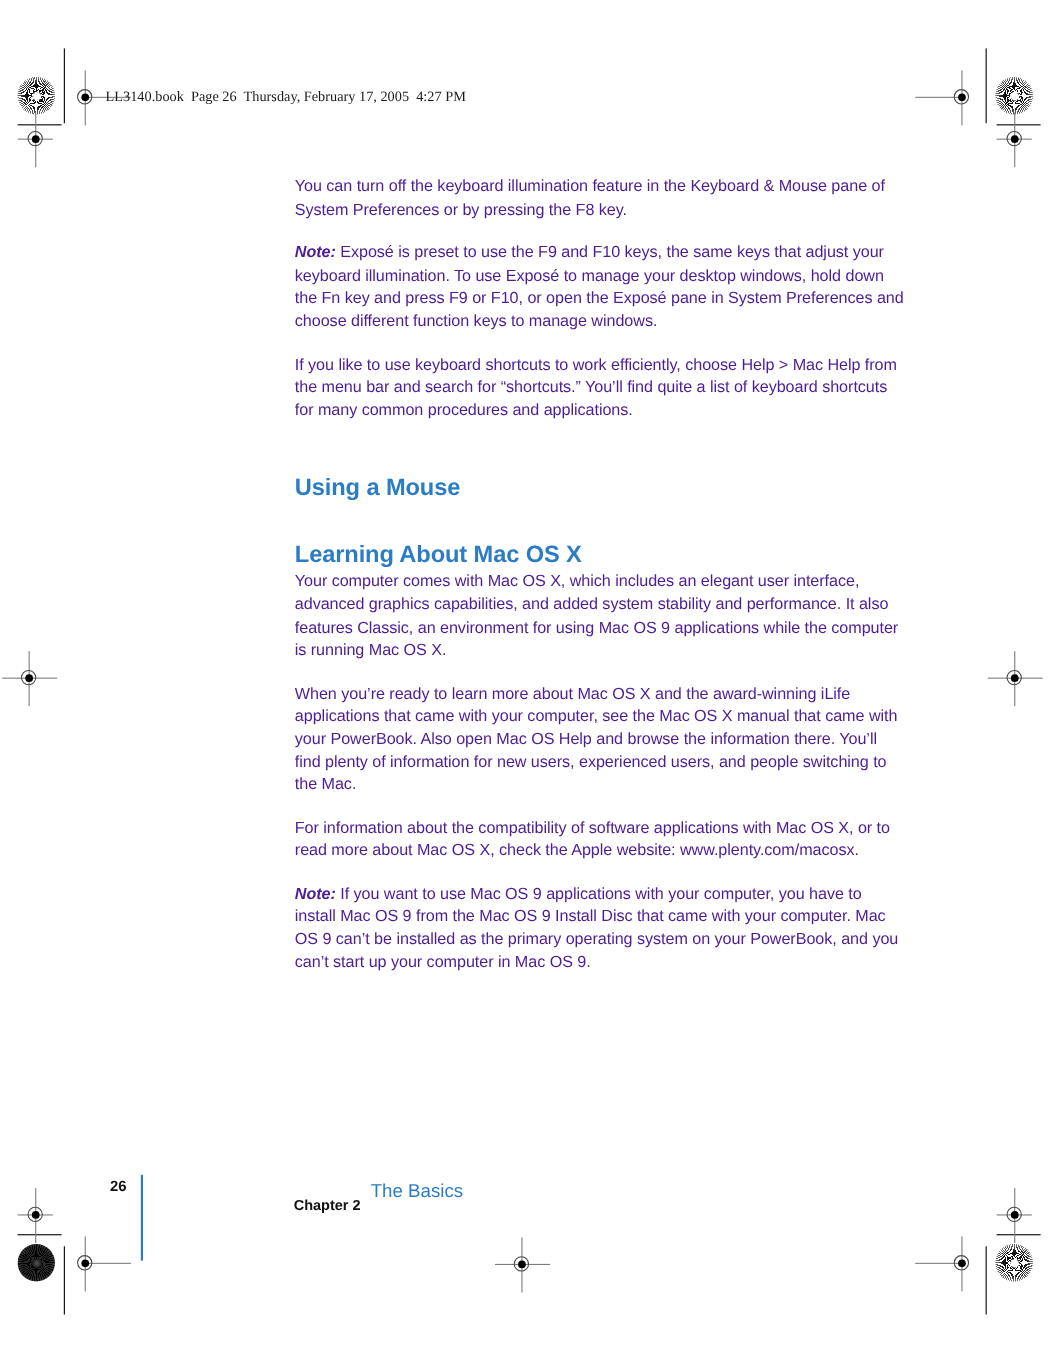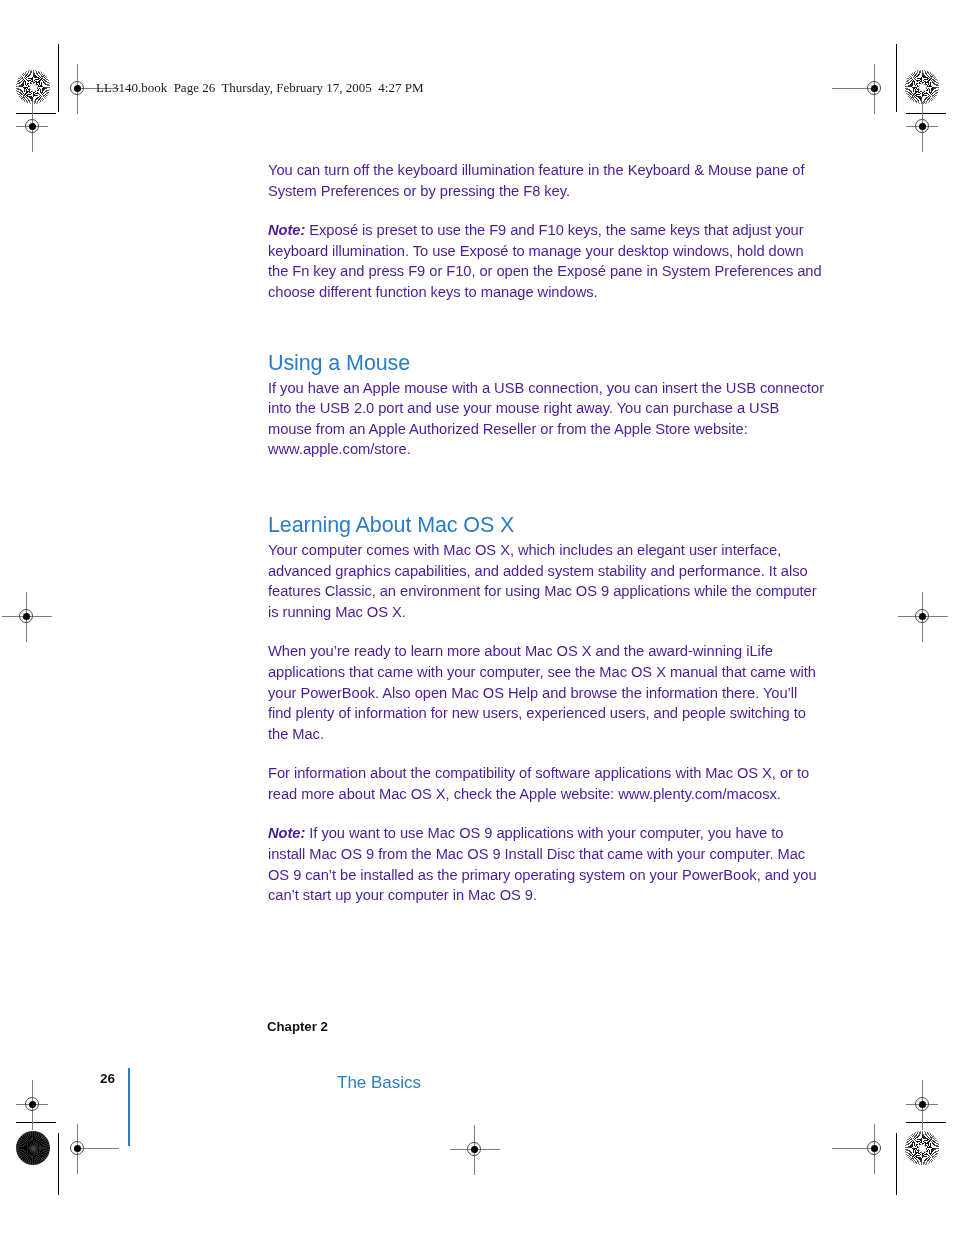--- a/index.html
+++ b/index.html
@@ -121,21 +121,21 @@
   }
   p.body.tight { margin-bottom: 0; }
   .note-label {
     font-weight: bold;
     font-style: italic;
     text-align: center;
   }
   h2.sec {
     margin: 0 0 2px 0;
     font-size: 21.5px;
-    font-weight: normal;
+    font-weight: bold;
     line-height: 26px;
     color: #2b7cc4;
     letter-spacing: -0.1px;
   }
   .gap-before-head { height: 28px; }
   .gap-before-head2 { height: 33px; }
   .pagenum {
     position: absolute;
     left: 100px;
     top: 1071px;
@@ -148,21 +148,21 @@
     position: absolute;
     left: 128px;
     top: 1068px;
     width: 1.6px;
     height: 78px;
     background: #2b7cc4;
   }
   .foot-chapter {
     position: absolute;
     left: 267px;
-    top: 1019px;
+    top: 1088px;
     font-size: 13.2px;
     font-weight: bold;
     color: #111;
     white-space: pre;
   }
   .foot-title {
     position: absolute;
     left: 337px;
     top: 1073px;
     font-size: 17px;
@@ -270,26 +270,26 @@
   </div>
 
   <div class="run-head" style="left:96px; top:80px;">LL3140.book  Page 26  Thursday, February 17, 2005  4:27 PM</div>
 
   <div class="col">
 
     <p class="body">You can turn off the keyboard illumination feature in the Keyboard &amp; Mouse pane of System Preferences or by pressing the F8 key.</p>
 
     <p class="body"><span class="note-label">Note:</span><span> Exposé is preset to use the F9 and F10 keys, the same keys that adjust your keyboard illumination. To use Exposé to manage your desktop windows, hold down the Fn key and press F9 or F10, or open the Exposé pane in System Preferences and choose different function keys to manage windows.</span></p>
 
+    <p class="body">If you like to use keyboard shortcuts to work efficiently, choose Help &gt; Mac Help from the menu bar and search for “shortcuts.” You’ll find quite a list of keyboard shortcuts for many common procedures and applications.</p>
 
     <div class="gap-before-head"></div>
 
     <h2 class="sec">Using a Mouse</h2>
 
-    <p class="body">If you have an Apple mouse with a USB connection, you can insert the USB connector into the USB 2.0 port and use your mouse right away. You can purchase a USB mouse from an Apple Authorized Reseller or from the Apple Store website: www.apple.com/store.</p>
 
     <div class="gap-before-head2"></div>
 
     <h2 class="sec">Learning About Mac OS X</h2>
 
     <p class="body">Your computer comes with Mac OS X, which includes an elegant user interface, advanced graphics capabilities, and added system stability and performance. It also features Classic, an environment for using Mac OS 9 applications while the computer is running Mac OS X.</p>
 
     <p class="body">When you’re ready to learn more about Mac OS X and the award-winning iLife applications that came with your computer, see the Mac OS X manual that came with your PowerBook. Also open Mac OS Help and browse the information there. You’ll find plenty of information for new users, experienced users, and people switching to the Mac.</p>
 
     <p class="body">For information about the compatibility of software applications with Mac OS X, or to read more about Mac OS X, check the Apple website:  www.plenty.com/macosx.</p>

